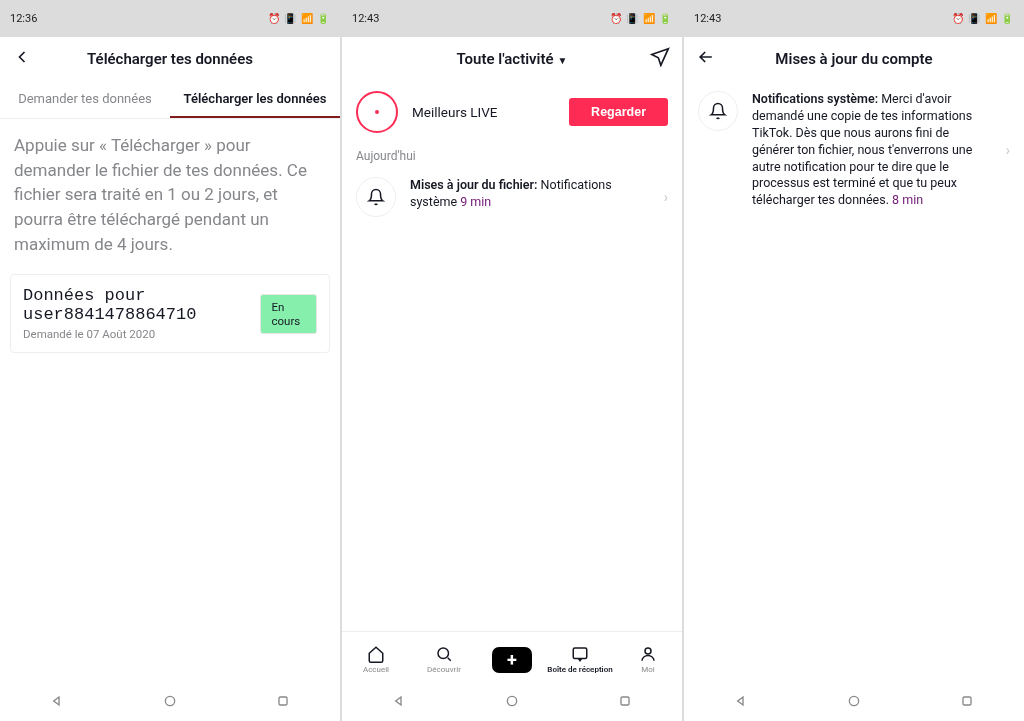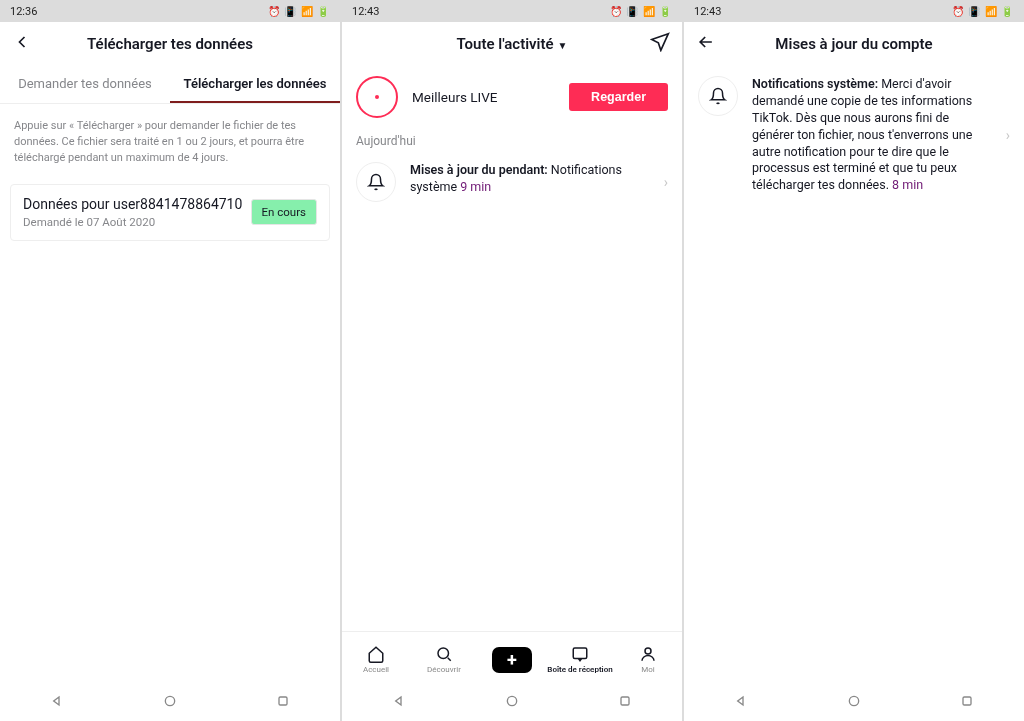--- a/index.html
+++ b/index.html
@@ -13,21 +13,21 @@
   }
   .phone {
     flex: 1;
     background: #fff;
     position: relative;
     display: flex;
     flex-direction: column;
     overflow: hidden;
   }
   .status-bar {
-    height: 22px;
+    height: 37px;
     background: #dcdcdc;
     display: flex;
     justify-content: space-between;
     align-items: center;
     padding: 0 10px;
     font-size: 11px;
     color: #222;
   }
   .status-icons {
     display: flex;
@@ -76,41 +76,42 @@
     font-weight: 600;
     border-bottom: 2px solid #7f1d1d;
   }
   .content {
     flex: 1;
     padding: 0;
     overflow: hidden;
   }
   .info-text {
     padding: 14px 14px 10px 14px;
-    font-size: 11px;
+    font-size: 17px;
     color: #86878b;
     line-height: 1.45;
   }
   .data-card {
     margin: 8px 10px;
     border: 1px solid #eee;
     border-radius: 4px;
     padding: 11px 12px;
     display: flex;
     justify-content: space-between;
     align-items: center;
   }
   .data-card-left {
     display: flex;
     flex-direction: column;
     gap: 3px;
   }
   .data-title {
-    font-size: 14px;
-    color: #161823;
+    font-size: 17px;
+    color: #161823;
+    font-family: Liberation Mono, monospace;
   }
   .data-sub {
     font-size: 11.5px;
     color: #86878b;
   }
   .status-btn {
     border: 1px solid #e5e5e5;
     background: #86efac;
     font-size: 11.5px;
     padding: 5px 10px;
@@ -332,21 +333,21 @@
       <button class="watch-btn">Regarder</button>
     </div>
     <div class="section-label">Aujourd'hui</div>
     <div class="notif-row">
       <div class="notif-icon">
         <svg class="icon-svg-sm" viewBox="0 0 24 24">
             <path d="M18 8a6 6 0 10-12 0c0 7-3 9-3 9h18s-3-2-3-9M13.7 21a2 2 0 01-3.4 0"></path>
           </svg>
       </div>
       <div class="notif-text">
-        <span class="bold">Mises à jour du pendant:</span><span> Notifications système</span><span class="grey"> 9 min</span>
+        <span class="bold">Mises à jour du fichier:</span><span> Notifications système</span><span class="grey"> 9 min</span>
       </div>
       <div class="chevron">›</div>
     </div>
   </div>
   <div class="bottom-bar">
     <div class="bb-item">
       <svg class="icon-svg-sm" viewBox="0 0 24 24">
           <path d="M3 11l9-8 9 8v10a2 2 0 01-2 2H5a2 2 0 01-2-2z"></path>
         </svg>
       <span>Accueil</span>

